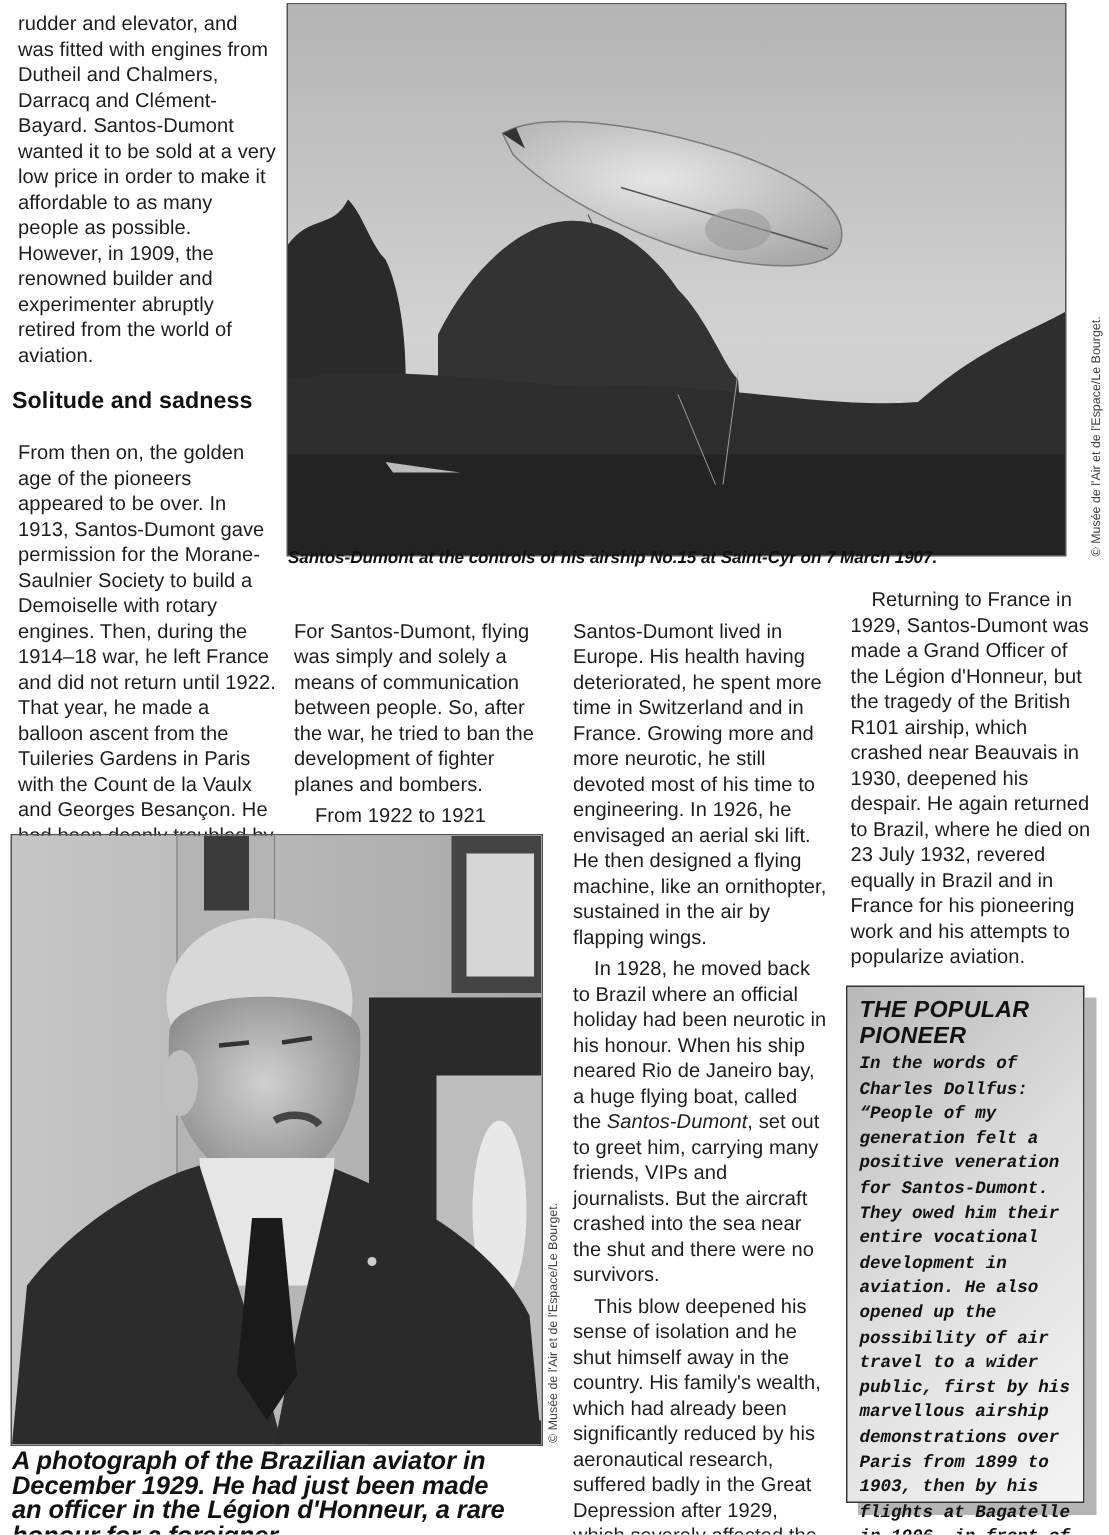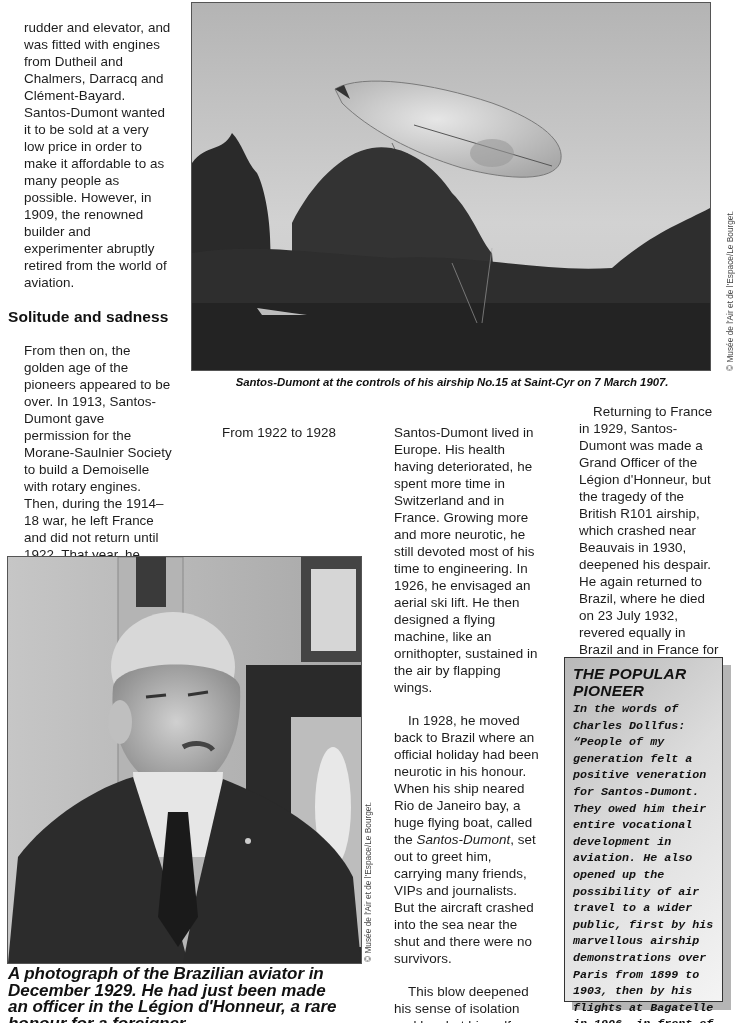--- a/index.html
+++ b/index.html
@@ -5,21 +5,21 @@
   html, body { margin: 0; padding: 0; }
   body {
     width: 739px; height: 1023px; position: relative; overflow: hidden;
     background: #ffffff; color: #1a1a1a;
     font-family: "Liberation Sans", "DejaVu Sans", sans-serif;
   }
   .col {
     position: absolute; font-size: 13.4px; line-height: 17px; color: #1c1c1c;
     letter-spacing: 0.05px;
   }
-  .col p { margin: 16px; }
+  .col p { margin: 4px; }
   .indent { text-indent: 14px; }
   .heading {
     font-weight: bold; font-size: 15.5px; line-height: 19px; margin: 13px 0 16px 0;
     color: #111;
   }
   .photo {
     position: absolute; overflow: hidden; border: 1px solid #555;
   }
   .caption {
     position: absolute; font-weight: bold; font-style: italic; font-size: 11.4px;
@@ -86,24 +86,25 @@
     <path d="M0 160 C 15 140, 30 150, 40 130 C 50 140, 55 160, 65 170 C 75 190, 80 230, 78 260 L 0 270 Z" fill="#2a2a2a"></path>
     <path d="M100 220 C 120 180, 150 150, 180 145 C 210 140, 240 160, 260 190 C 280 210, 290 240, 300 250 L 310 367 L 100 367 Z" fill="#333"></path>
     <path d="M0 250 C 60 240, 120 250, 200 255 C 280 250, 350 270, 420 265 C 460 230, 490 220, 518 205 L 518 367 L 0 367 Z" fill="#2e2e2e"></path>
     <path d="M0 300 L 518 300 L 518 367 L 0 367 Z" fill="#232323"></path>
     <path d="M65 305 L 100 310 L 115 312 L 70 312 Z" fill="#bcbcbc"></path>
     <line x1="260" y1="260" x2="285" y2="320" stroke="#aaa" stroke-width="0.6"></line>
     <line x1="300" y1="245" x2="290" y2="320" stroke="#aaa" stroke-width="0.6"></line>
   </svg>
 </div>
 <div class="credit" style="left:725px; top:371px;">© Musée de l'Air et de l'Espace/Le Bourget.</div>
-<div class="caption" style="left:192px; top:374px; width:520px; white-space:nowrap;text-align:center;">Santos-Dumont at the controls of his airship No.15 at Saint-Cyr on 7 March 1907.</div>
+<div class="caption" style="left:192px; top:364px; width:520px; white-space:nowrap;">Santos-Dumont at the controls of his airship No.15 at Saint-Cyr on 7 March 1907.</div>
 
 <div class="col" style="left:192px; top:408px; width:176px;">
-  <p class="indent">From 1922 to 1928</p>
+  <p>For Santos-Dumont, flying was simply and solely a means of communication between people. So, after the war, he tried to ban the development of fighter planes and bombers.</p>
+  <p class="indent">From 1922 to 1921</p>
 </div>
 
 <div class="col" style="left:378px; top:408px; width:178px;">
   <p>Santos-Dumont lived in Europe. His health having deteriorated, he spent more time in Switzerland and in France. Growing more and more neurotic, he still devoted most of his time to engineering. In 1926, he envisaged an aerial ski lift. He then designed a flying machine, like an ornithopter, sustained in the air by flapping wings.</p>
   <p class="indent"><span>In 1928, he moved back to Brazil where an official holiday had been neurotic in his honour. When his ship neared Rio de Janeiro bay, a huge flying boat, called the </span><i>Santos-Dumont</i><span>, set out to greet him, carrying many friends, VIPs and journalists. But the aircraft crashed into the sea near the shut and there were no survivors.</span></p>
   <p class="indent">This blow deepened his sense of isolation and he shut himself away in the country. His family's wealth, which had already been significantly reduced by his aeronautical research, suffered badly in the Great Depression after 1929, which severely affected the price of coffee.</p>
 </div>
 
 <div class="col" style="left:563px; top:387px; width:172px;">
   <p class="indent">Returning to France in 1929, Santos-Dumont was made a Grand Officer of the Légion d'Honneur, but the tragedy of the British R101 airship, which crashed near Beauvais in 1930, deepened his despair. He again returned to Brazil, where he died on 23 July 1932, revered equally in Brazil and in France for his pioneering work and his attempts to popularize aviation.</p>

